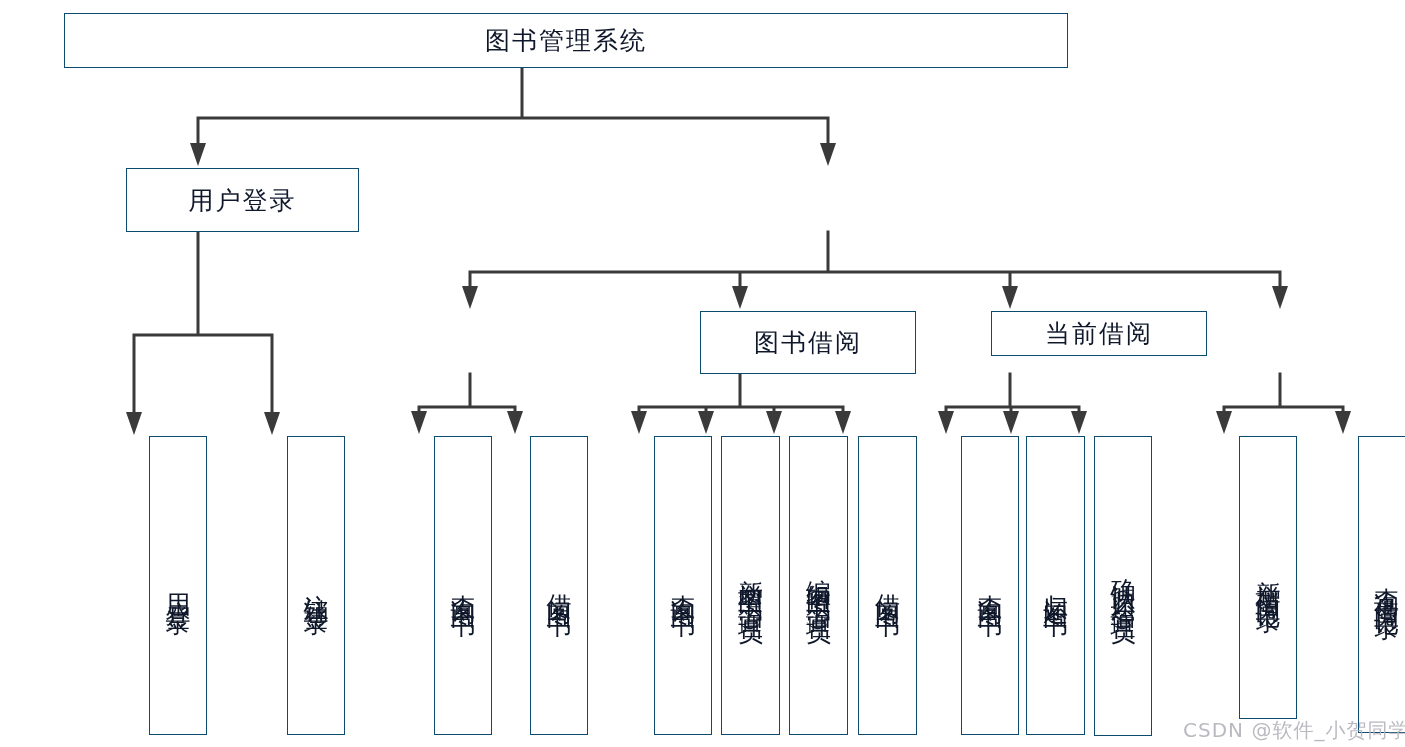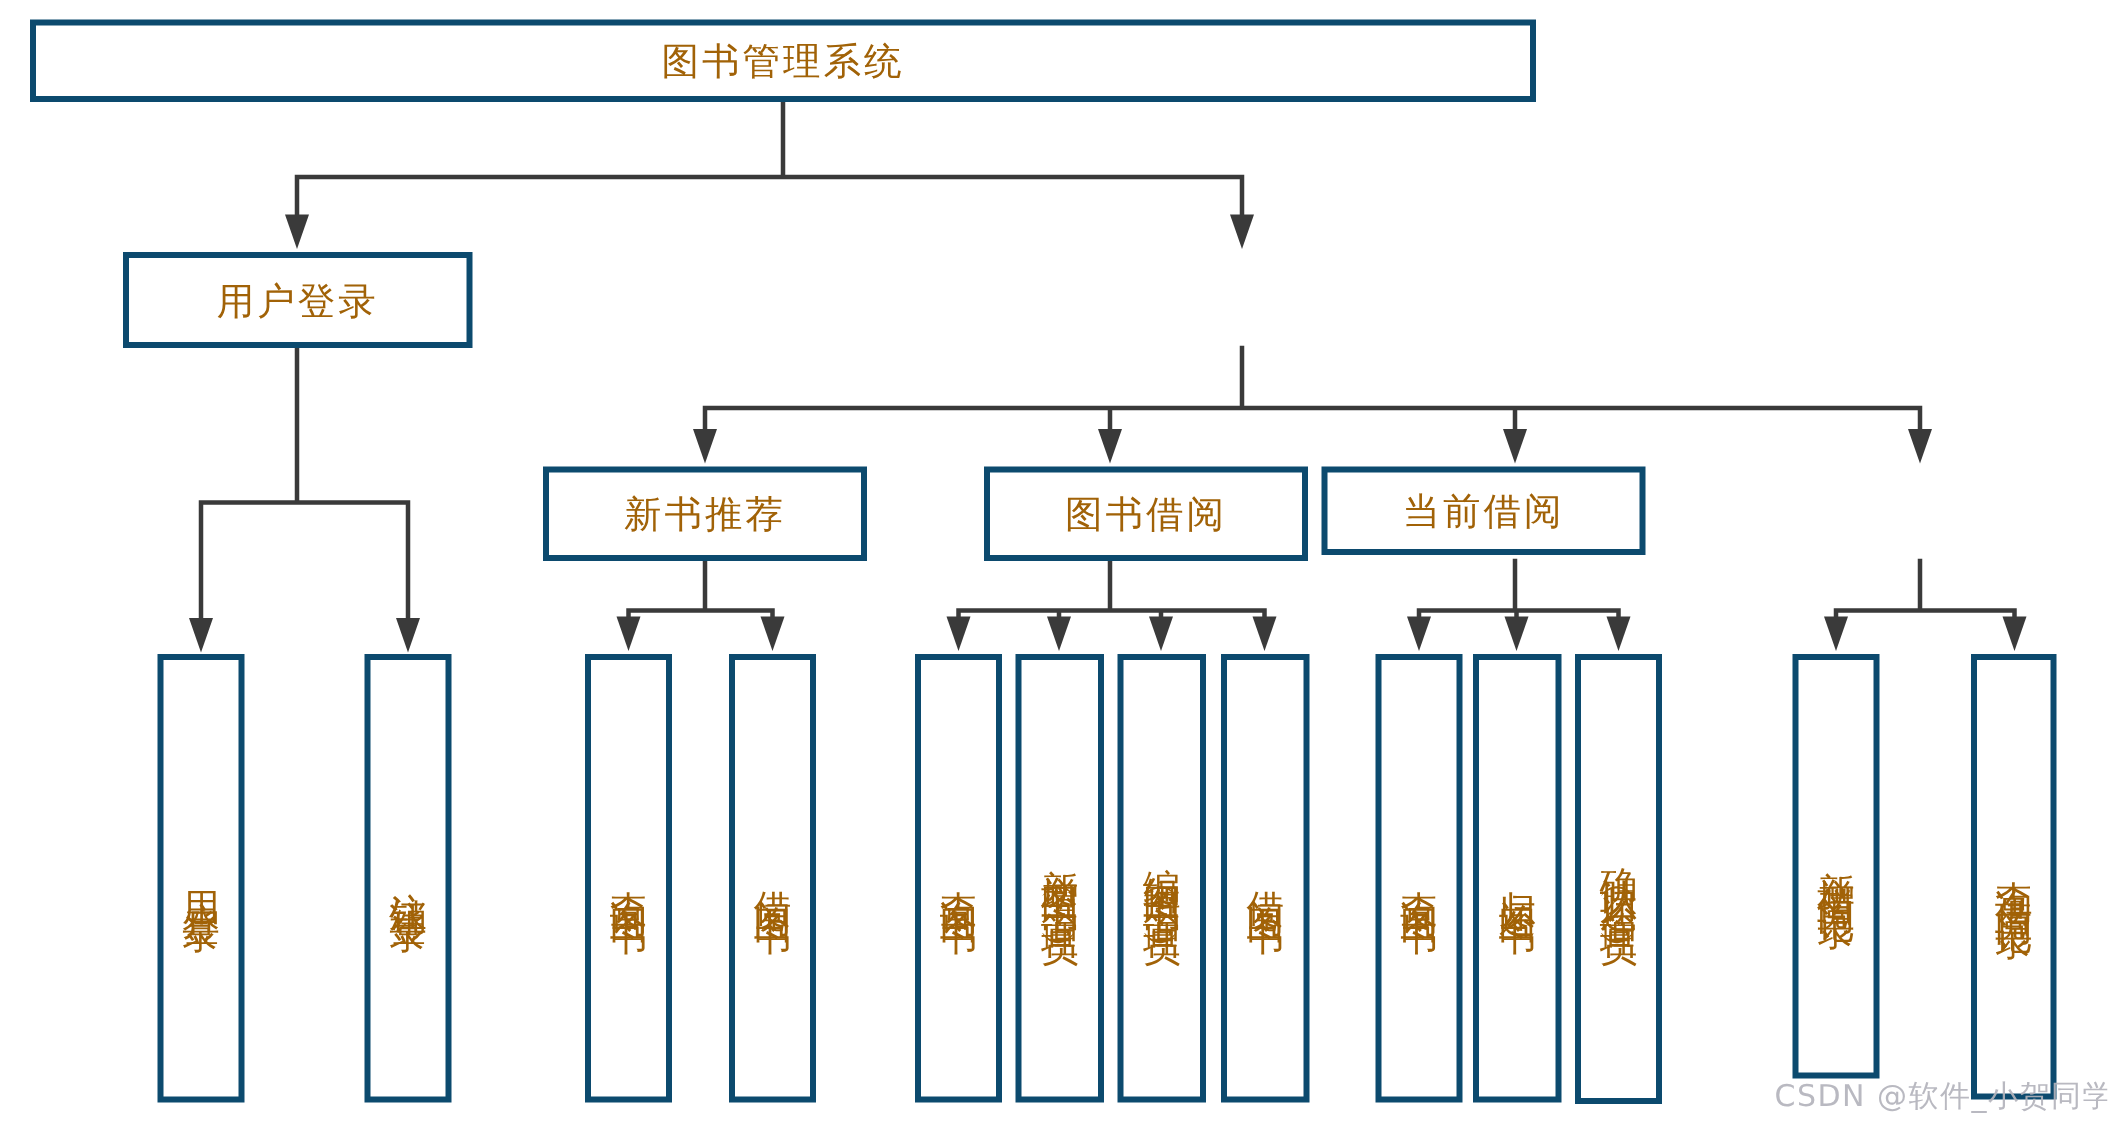--- a/index.html
+++ b/index.html
@@ -2,23 +2,23 @@
 <html><head>
 <meta charset="utf-8">
 <style>
   html,body{margin:0;padding:0;background:#ffffff;}
   .stage{
     position:relative;width:1405px;height:747px;background:#ffffff;
     font-family:"DejaVu Sans","Liberation Sans",sans-serif;overflow:hidden;
   }
   .wires{position:absolute;left:0;top:0;width:1405px;height:747px;}
   .node{
-    position:absolute;box-sizing:border-box;border:4px solid #0c4a6e;background:#ffffff;
+    position:absolute;box-sizing:border-box;border:1px solid #0c4a6e;background:#ffffff;
     display:flex;align-items:center;justify-content:center;
-    color:#a16207;z-index:2;
+    color:#0f172a;z-index:2;margin-left:44px;
   }
   .h{font-size:25px;letter-spacing:2px;white-space:nowrap;}
   .v{
     writing-mode:vertical-rl;text-orientation:mixed;
     font-size:25px;letter-spacing:6px;line-height:1;
   }
   .watermark{
     position:absolute;left:1183px;top:717px;z-index:6;
     font-size:20px;color:#b4b4bc;letter-spacing:1px;white-space:nowrap;opacity:.92;
   }
@@ -58,23 +58,22 @@
       <polygon points="1071,411 1087,411 1079,434"></polygon>
       <polygon points="1216,411 1232,411 1224,434"></polygon>
       <polygon points="1335,411 1351,411 1343,434"></polygon>
     </g>
   </svg>
 
   <div class="node h" style="left:20px;top:13px;width:1004px;height:55px">图书管理系统</div>
 
   <div class="node h" style="left:82px;top:168px;width:233px;height:64px">用户登录</div>
 
-  <div class="node h" style="left:362px;top:311px;width:216px;height:63px">新书推荐</div>
   <div class="node h" style="left:656px;top:311px;width:216px;height:63px">图书借阅</div>
-  <div class="node h" style="left:881px;top:311px;width:216px;height:59px">当前借阅</div>
+  <div class="node h" style="left:947px;top:311px;width:216px;height:45px">当前借阅</div>
 
   <div class="node v" style="left:105px;top:436px;width:58px;height:299px">用户登录</div>
   <div class="node v" style="left:243px;top:436px;width:58px;height:299px">注销登录</div>
 
   <div class="node v" style="left:390px;top:436px;width:58px;height:299px">查询图书</div>
   <div class="node v" style="left:486px;top:436px;width:58px;height:299px">借阅图书</div>
 
   <div class="node v" style="left:610px;top:436px;width:58px;height:299px">查询图书</div>
   <div class="node v" style="left:677px;top:436px;width:59px;height:299px">新增图书（管理员）</div>
   <div class="node v" style="left:745px;top:436px;width:59px;height:299px">编辑图书（管理员）</div>

